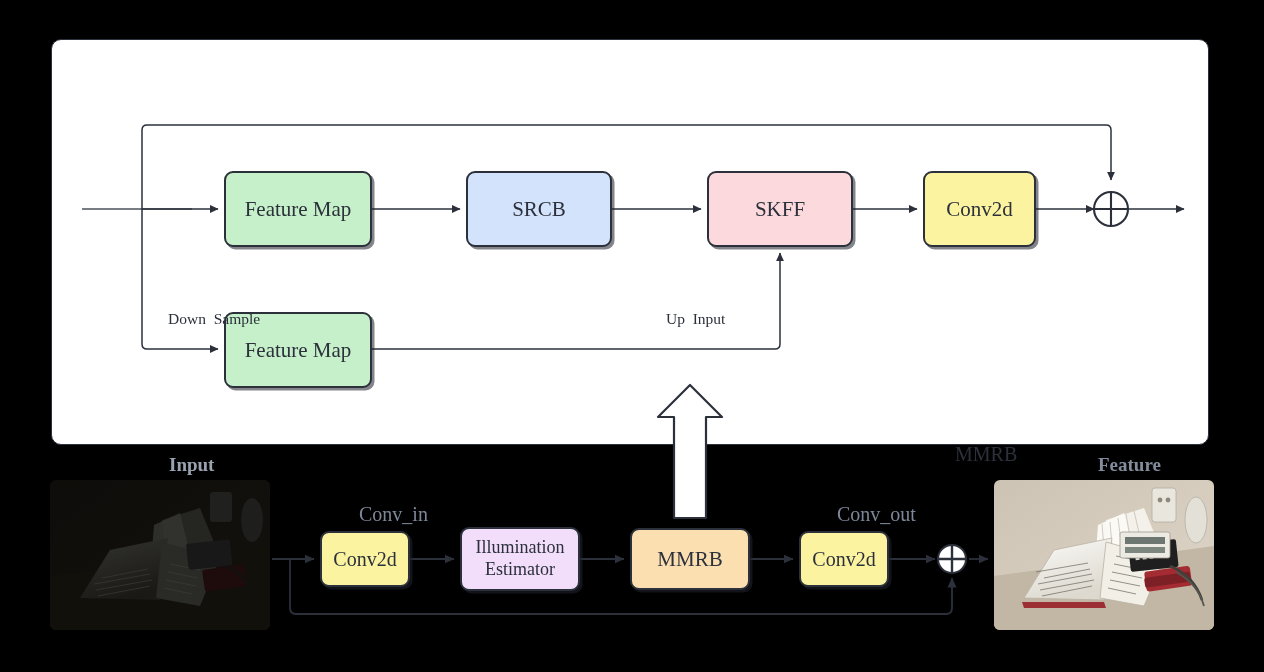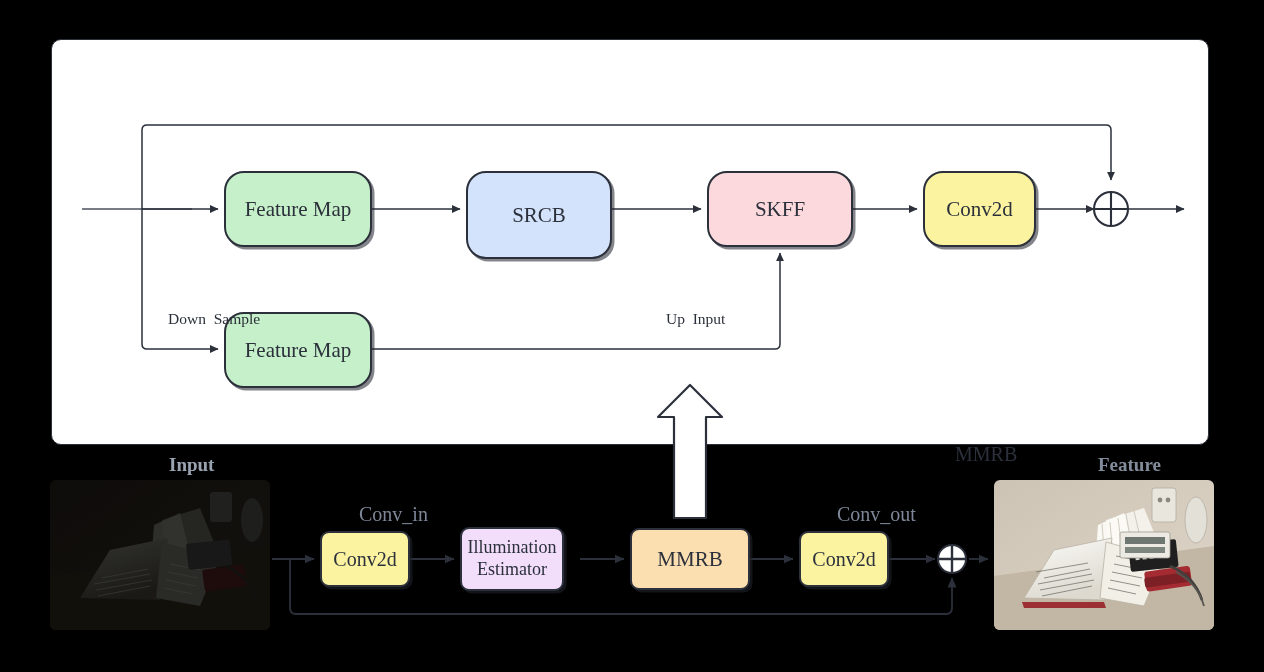--- a/index.html
+++ b/index.html
@@ -23,39 +23,39 @@
     width: 1158px; height: 406px;
     background: #ffffff;
     border: 1.6px solid #2b303b;
     border-radius: 10px;
   }
   #panel-svg { position: absolute; left: 0; top: 0; }
 
   .node {
     position: absolute;
     border: 2.4px solid #2b303b;
-    border-radius: 20px;
+    border-radius: 9px;
     display: flex;
     align-items: center;
     justify-content: center;
     text-align: center;
     color: #2b303b;
     line-height: 1.08;
     box-shadow: 2.5px 2.5px 0 rgba(30,33,42,0.55);
   }
   .node-green  { background: #c6f0c9; }
   .node-blue   { background: #d3e3fb; }
   .node-pink   { background: #fbd9dd; }
   .node-yellow { background: #fbf3a0; }
   .node-orange { background: #fbdfb1; }
   .node-purple { background: #f2ddfb; }
 
   .fm1 { left: 172px; top: 131px; width: 148px; height: 76px; font-size: 21px; }
   .fm2 { left: 172px; top: 272px; width: 148px; height: 76px; font-size: 21px; }
-  .srcb{ left: 414px; top: 131px; width: 146px; height: 88px; font-size: 21px; align-items: center; }
+  .srcb{ left: 414px; top: 131px; width: 146px; height: 76px; font-size: 21px; align-items: center; }
   .skff{ left: 655px; top: 131px; width: 146px; height: 76px; font-size: 21px; align-items: center; }
   .cv2d{ left: 871px; top: 131px; width: 113px; height: 76px; font-size: 21px; }
 
   .panel-label {
     position: absolute;
     color: #2b303b;
     font-size: 15.5px;
     white-space: pre;
     margin-top: 40px;
   }
@@ -71,21 +71,21 @@
     border: 2.4px solid #2b303b;
     border-radius: 9px;
     display: flex;
     align-items: center;
     justify-content: center;
     text-align: center;
     color: #2b303b;
     box-shadow: 2.5px 2.5px 0 rgba(30,33,42,0.6);
   }
   .b-convin  { left: 320px; top: 531px; width: 90px;  height: 56px; font-size: 20px; }
-  .b-illum   { left: 460px; top: 527px; width: 104px; height: 64px; font-size: 18px;
+  .b-illum   { left: 460px; top: 527px; width: 120px; height: 64px; font-size: 18px;
                line-height: 1.22; flex-direction: column; }
   .b-mmrb    { left: 630px; top: 528px; width: 120px; height: 62px; font-size: 21px; }
   .b-convout { left: 799px; top: 531px; width: 90px;  height: 56px; font-size: 20px; }
 
   .cap {
     position: absolute;
     color: #8b95a6;
     font-size: 19px;
     font-weight: bold;
     white-space: pre;

